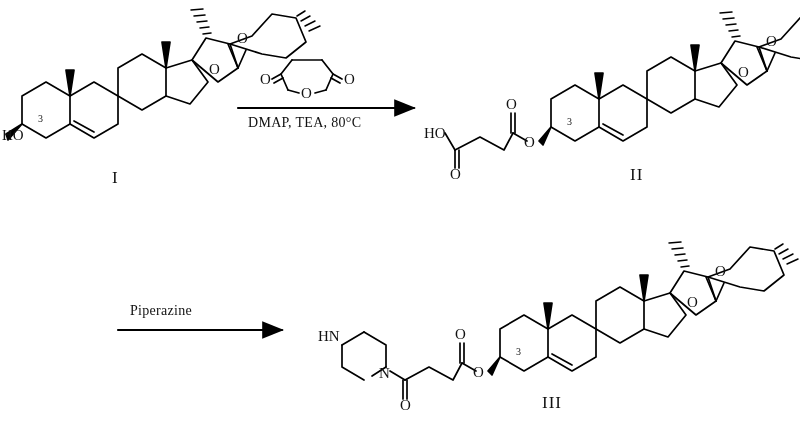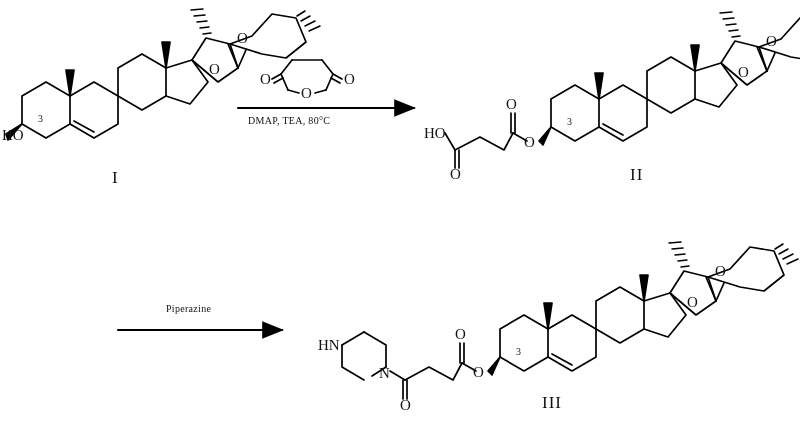--- a/index.html
+++ b/index.html
@@ -23,21 +23,21 @@
     width: 800px;
     height: 424px;
   }
   .lbl {
     position: absolute;
     font-family: "Liberation Serif", serif;
     color: #111111;
     white-space: nowrap;
   }
   .cond-text {
-    font-size: 10px;
+    font-size: 14px;
     letter-spacing: 0.3px;
   }
   .roman {
     font-size: 17px;
     letter-spacing: 1px;
   }
   .atom {
     font-size: 15px;
     font-weight: 400;
   }
@@ -230,23 +230,23 @@
 
   <div class="lbl atom" style="left:424px; top:125px;">HO</div>
   <div class="lbl atom" style="left:450px; top:166px;">O</div>
   <div class="lbl atom" style="left:506px; top:96px;">O</div>
   <div class="lbl atom" style="left:524px; top:134px;">O</div>
   <div class="lbl locant" style="left:567px; top:116px;">3</div>
   <div class="lbl atom" style="left:738px; top:64px;">O</div>
   <div class="lbl atom" style="left:766px; top:33px;">O</div>
   <div class="lbl roman" style="left:630px; top:165px;font-family:Liberation Serif, serif;">II</div>
 
-  <div class="lbl cond-text" style="left:130px; top:303px;margin-left:36px;">Piperazine</div>
-
-  <div class="lbl atom" style="left:318px; top:337px;">HN</div>
+  <div class="lbl cond-text" style="left:130px; top:303px;">Piperazine</div>
+
+  <div class="lbl atom" style="left:318px; top:328px;">HN</div>
   <div class="lbl atom" style="left:379px; top:365px;">N</div>
   <div class="lbl atom" style="left:400px; top:397px;">O</div>
   <div class="lbl atom" style="left:455px; top:326px;">O</div>
   <div class="lbl atom" style="left:473px; top:364px;">O</div>
   <div class="lbl locant" style="left:516px; top:346px;">3</div>
   <div class="lbl atom" style="left:687px; top:294px;">O</div>
   <div class="lbl atom" style="left:715px; top:263px;">O</div>
   <div class="lbl roman" style="left:542px; top:393px;font-family:Liberation Serif, serif;">III</div>
 
 </div>

